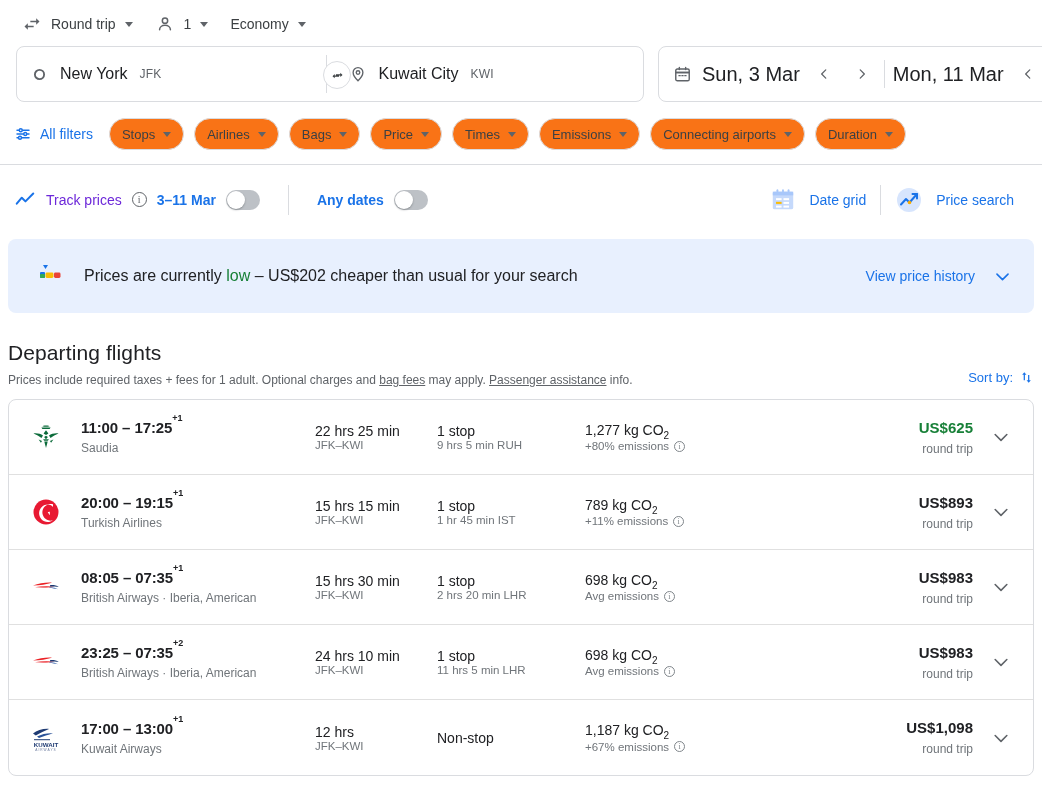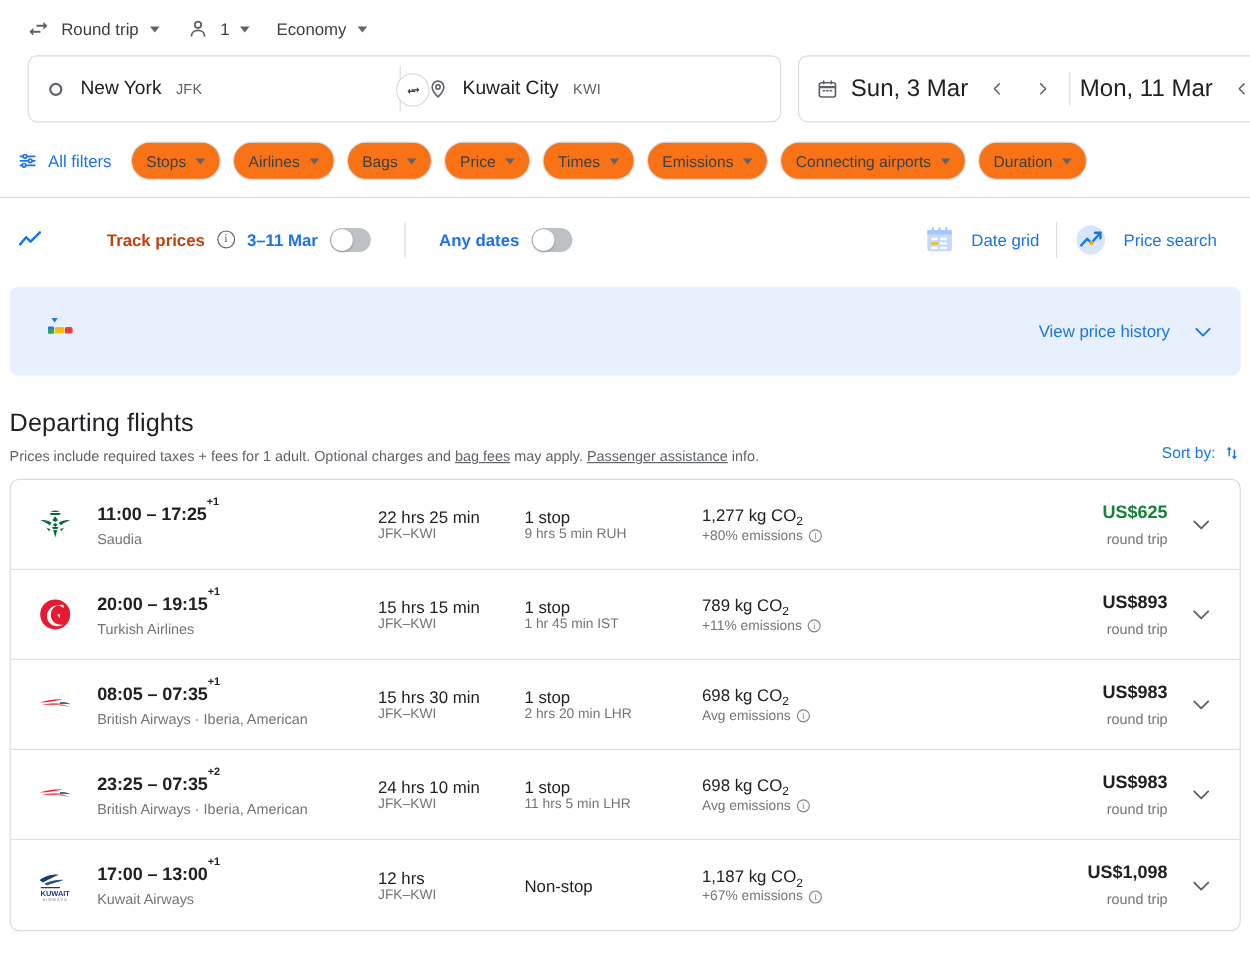--- a/index.html
+++ b/index.html
@@ -21,21 +21,21 @@
   .tb-chip {
     display: flex; align-items: center; gap: 9px;
     height: 32px; padding: 0 8px; border-radius: 4px;
     font-size: 14px; color: #3c4043; cursor: pointer; white-space: nowrap;
   }
   .caret { width: 0; height: 0; border-left: 4.5px solid transparent;
            border-right: 4.5px solid transparent; border-top: 5px solid #5f6368; }
   .ico { display: inline-flex; align-items: center; justify-content: center; }
 
   
-  .searchrow { display: flex; align-items: flex-end; padding: 0 23px; gap: 14px; }
+  .searchrow { display: flex; align-items: flex-end; padding: 0 16px; gap: 14px; }
   .ow-box {
     flex: 0 0 628px; display: flex; align-items: stretch; position: relative;
     border: 1px solid #dadce0; border-radius: 8px; height: 56px;
     background: #fff;
   }
   .field {
     flex: 1; display: flex; align-items: center; gap: 12px;
     padding: 0 14px; font-size: 16px; color: #202124; cursor: text;
     overflow: hidden; white-space: nowrap;
   }
@@ -73,21 +73,21 @@
     background: #f97316; cursor: pointer; white-space: nowrap;
   }
   .rule { height: 1px; background: #dadce0; width: 100%; }
 
   
   .trackrow {
     display: flex; align-items: center; padding: 17px 14px 16px 14px;
     gap: 0; height: 68px;
   }
   .track-left { display: flex; align-items: center; gap: 10px; }
-  .track-label { font-size: 14px; font-weight: 700; color: #c2410c; margin-left: 43px; }
+  .track-label { font-size: 14px; font-weight: 400; color: #6d28d9; }
   .info-c {
     width: 15px; height: 15px; border-radius: 50%; border: 1.3px solid #5f6368;
     color: #5f6368; font-size: 10px; display: flex; align-items: center;
     justify-content: center; font-family: "Liberation Serif", serif; cursor: pointer;
   }
   .blue-label { font-size: 14px; color: #1a73e8; font-weight: 700; cursor: pointer; }
   .toggle {
     width: 34px; height: 20px; border-radius: 10px; background: #bdc1c6;
     position: relative; cursor: pointer; flex: none;
   }
@@ -359,20 +359,23 @@
   <div class="banner">
     <span class="ico">
       <svg width="34" height="26" viewBox="0 0 34 26">
         <path d="M13 2l5 0 -2.5 4z" fill="#1a73e8"></path>
         <rect x="10" y="9" width="5" height="6" rx="1" fill="#1a73e8"></rect>
         <rect x="10" y="11" width="5" height="4" rx="1" fill="#34a853"></rect>
         <rect x="15.5" y="9.5" width="8" height="5.5" rx="1.4" fill="#fbbc04"></rect>
         <rect x="24" y="9.5" width="6.5" height="5.5" rx="1.4" fill="#ea4335"></rect>
       </svg>
     </span>
+    <div class="banner-txt">
+      <span>Prices are currently </span><span class="low">low</span><span> – US$202 cheaper than usual for your search</span>
+    </div>
     <div class="banner-right">
       <span class="lnk">View price history</span>
       <span class="ico">
         <svg width="19" height="19" viewBox="0 0 24 24" fill="none" stroke="#1a73e8" stroke-width="2" stroke-linecap="round" stroke-linejoin="round">
             <polyline points="5 9 12 16 19 9"></polyline>
           </svg>
       </span>
     </div>
   </div>
 

